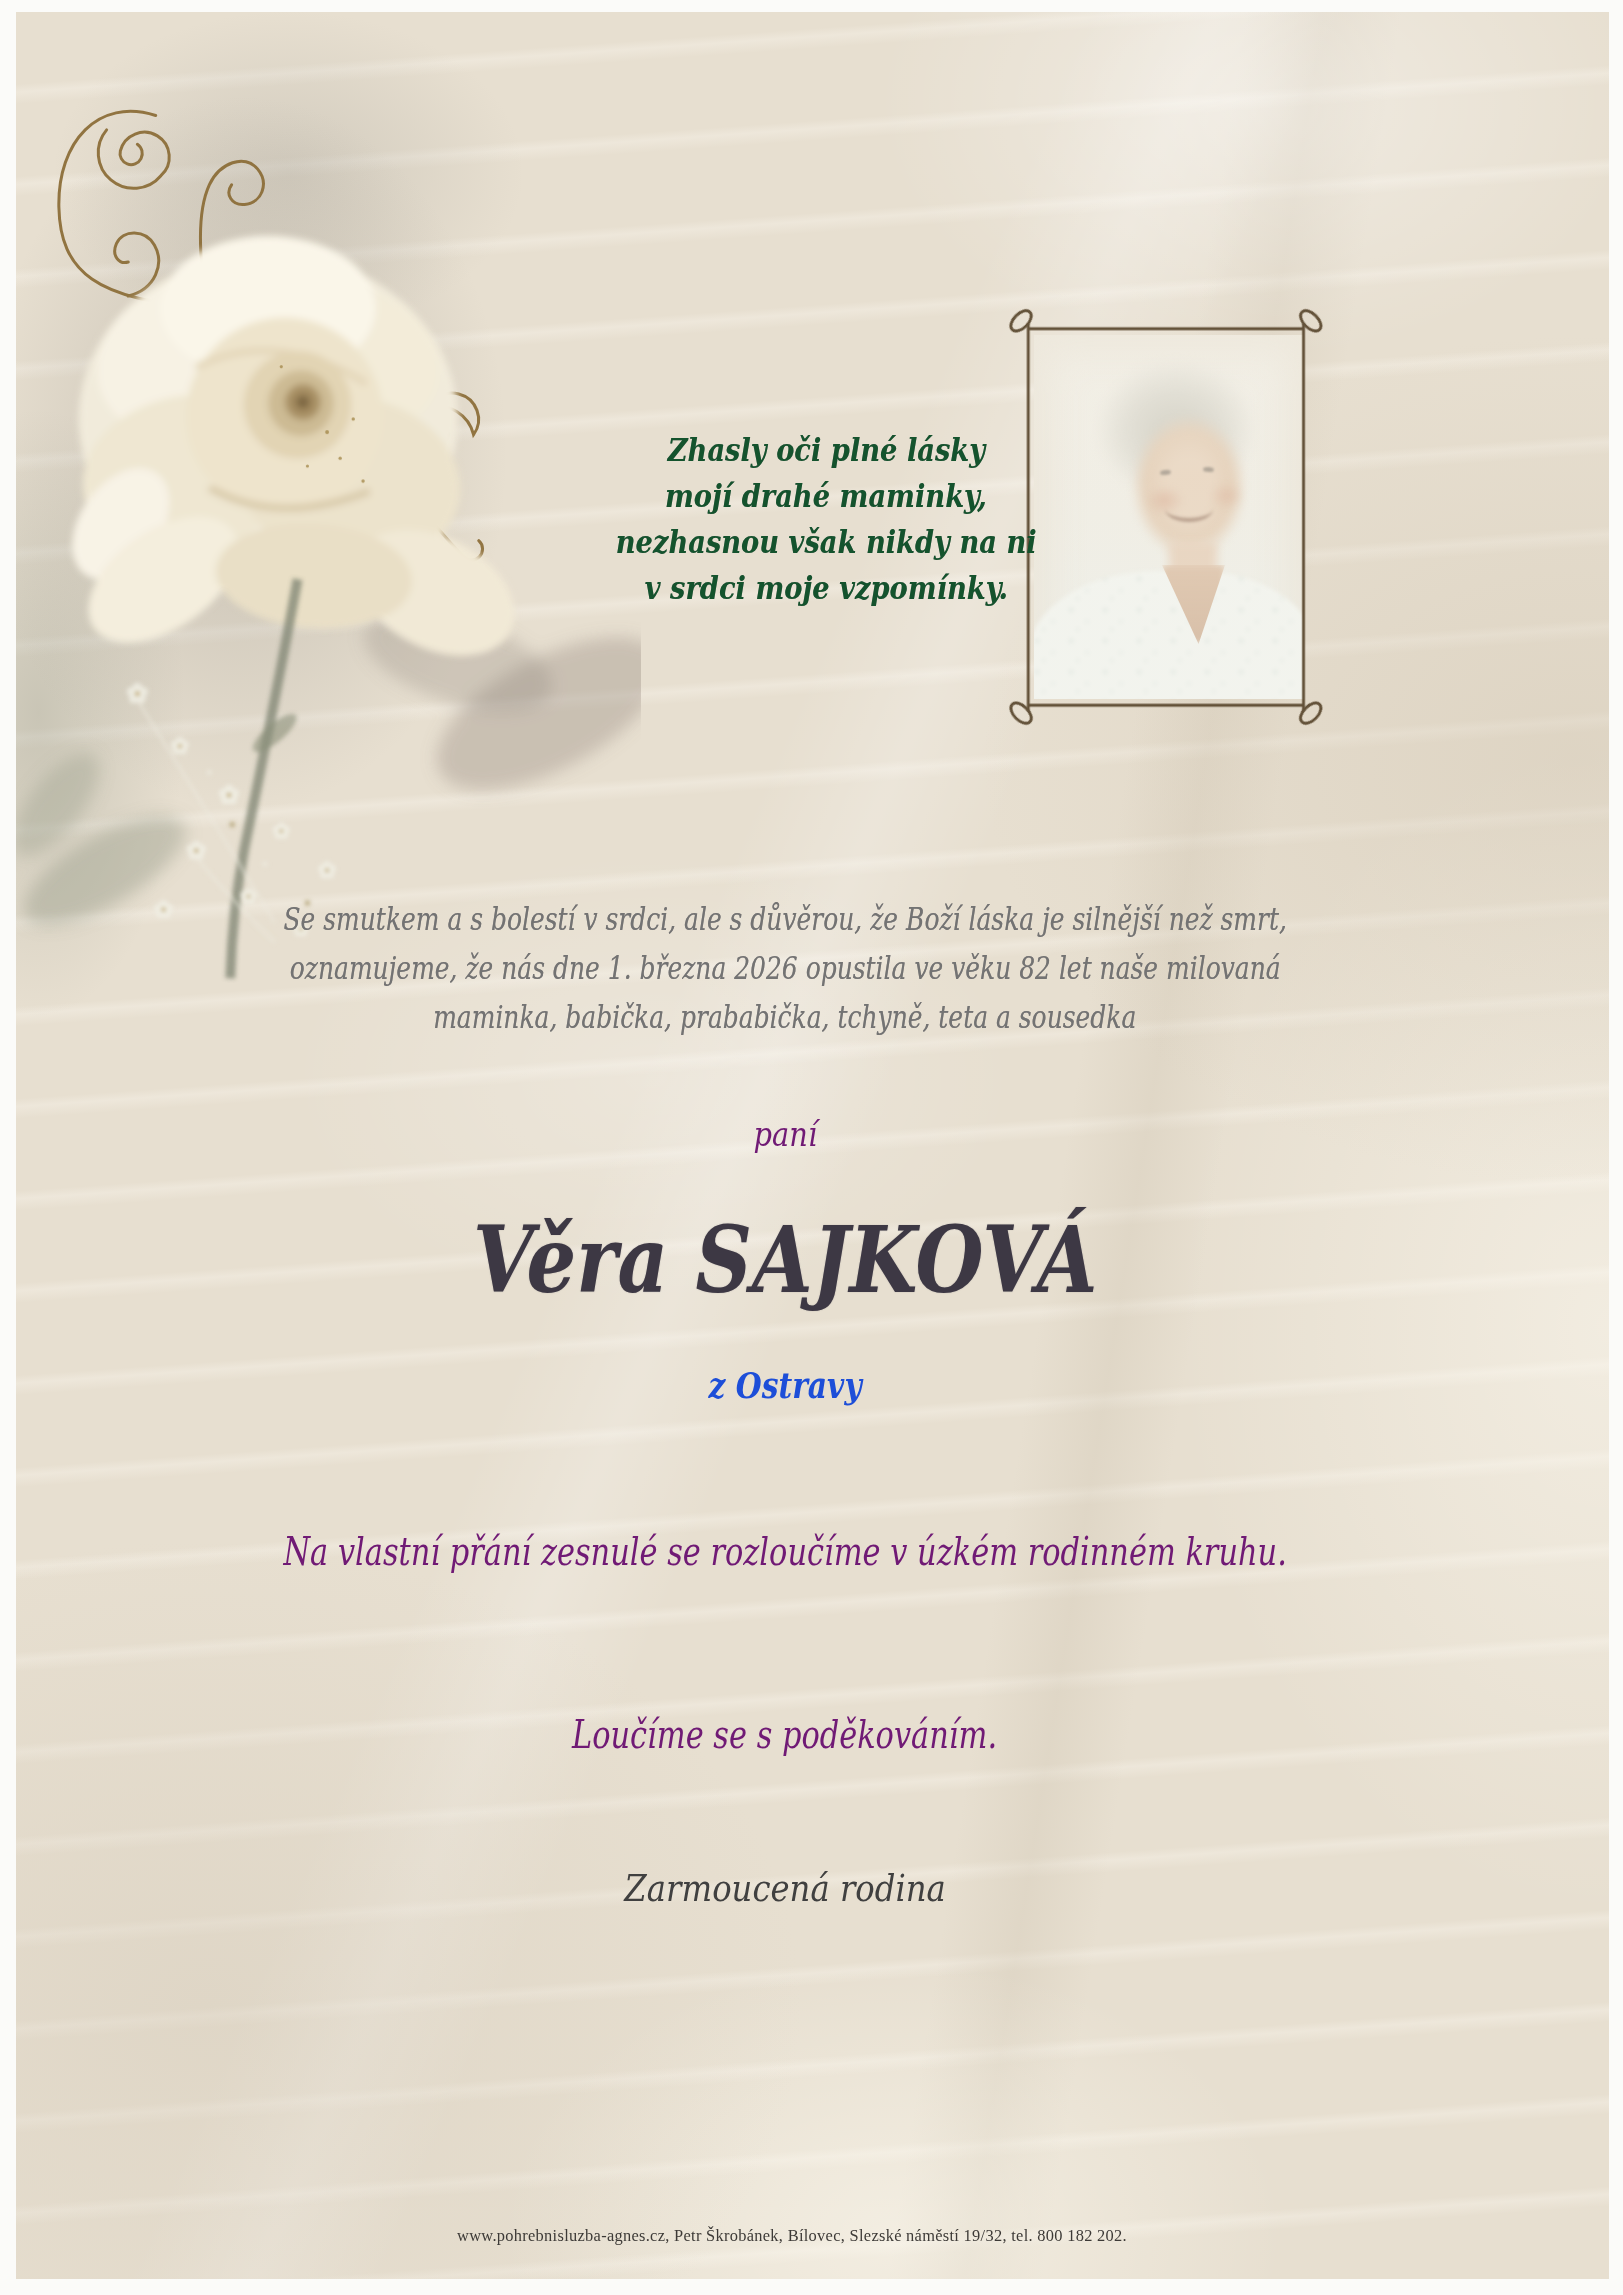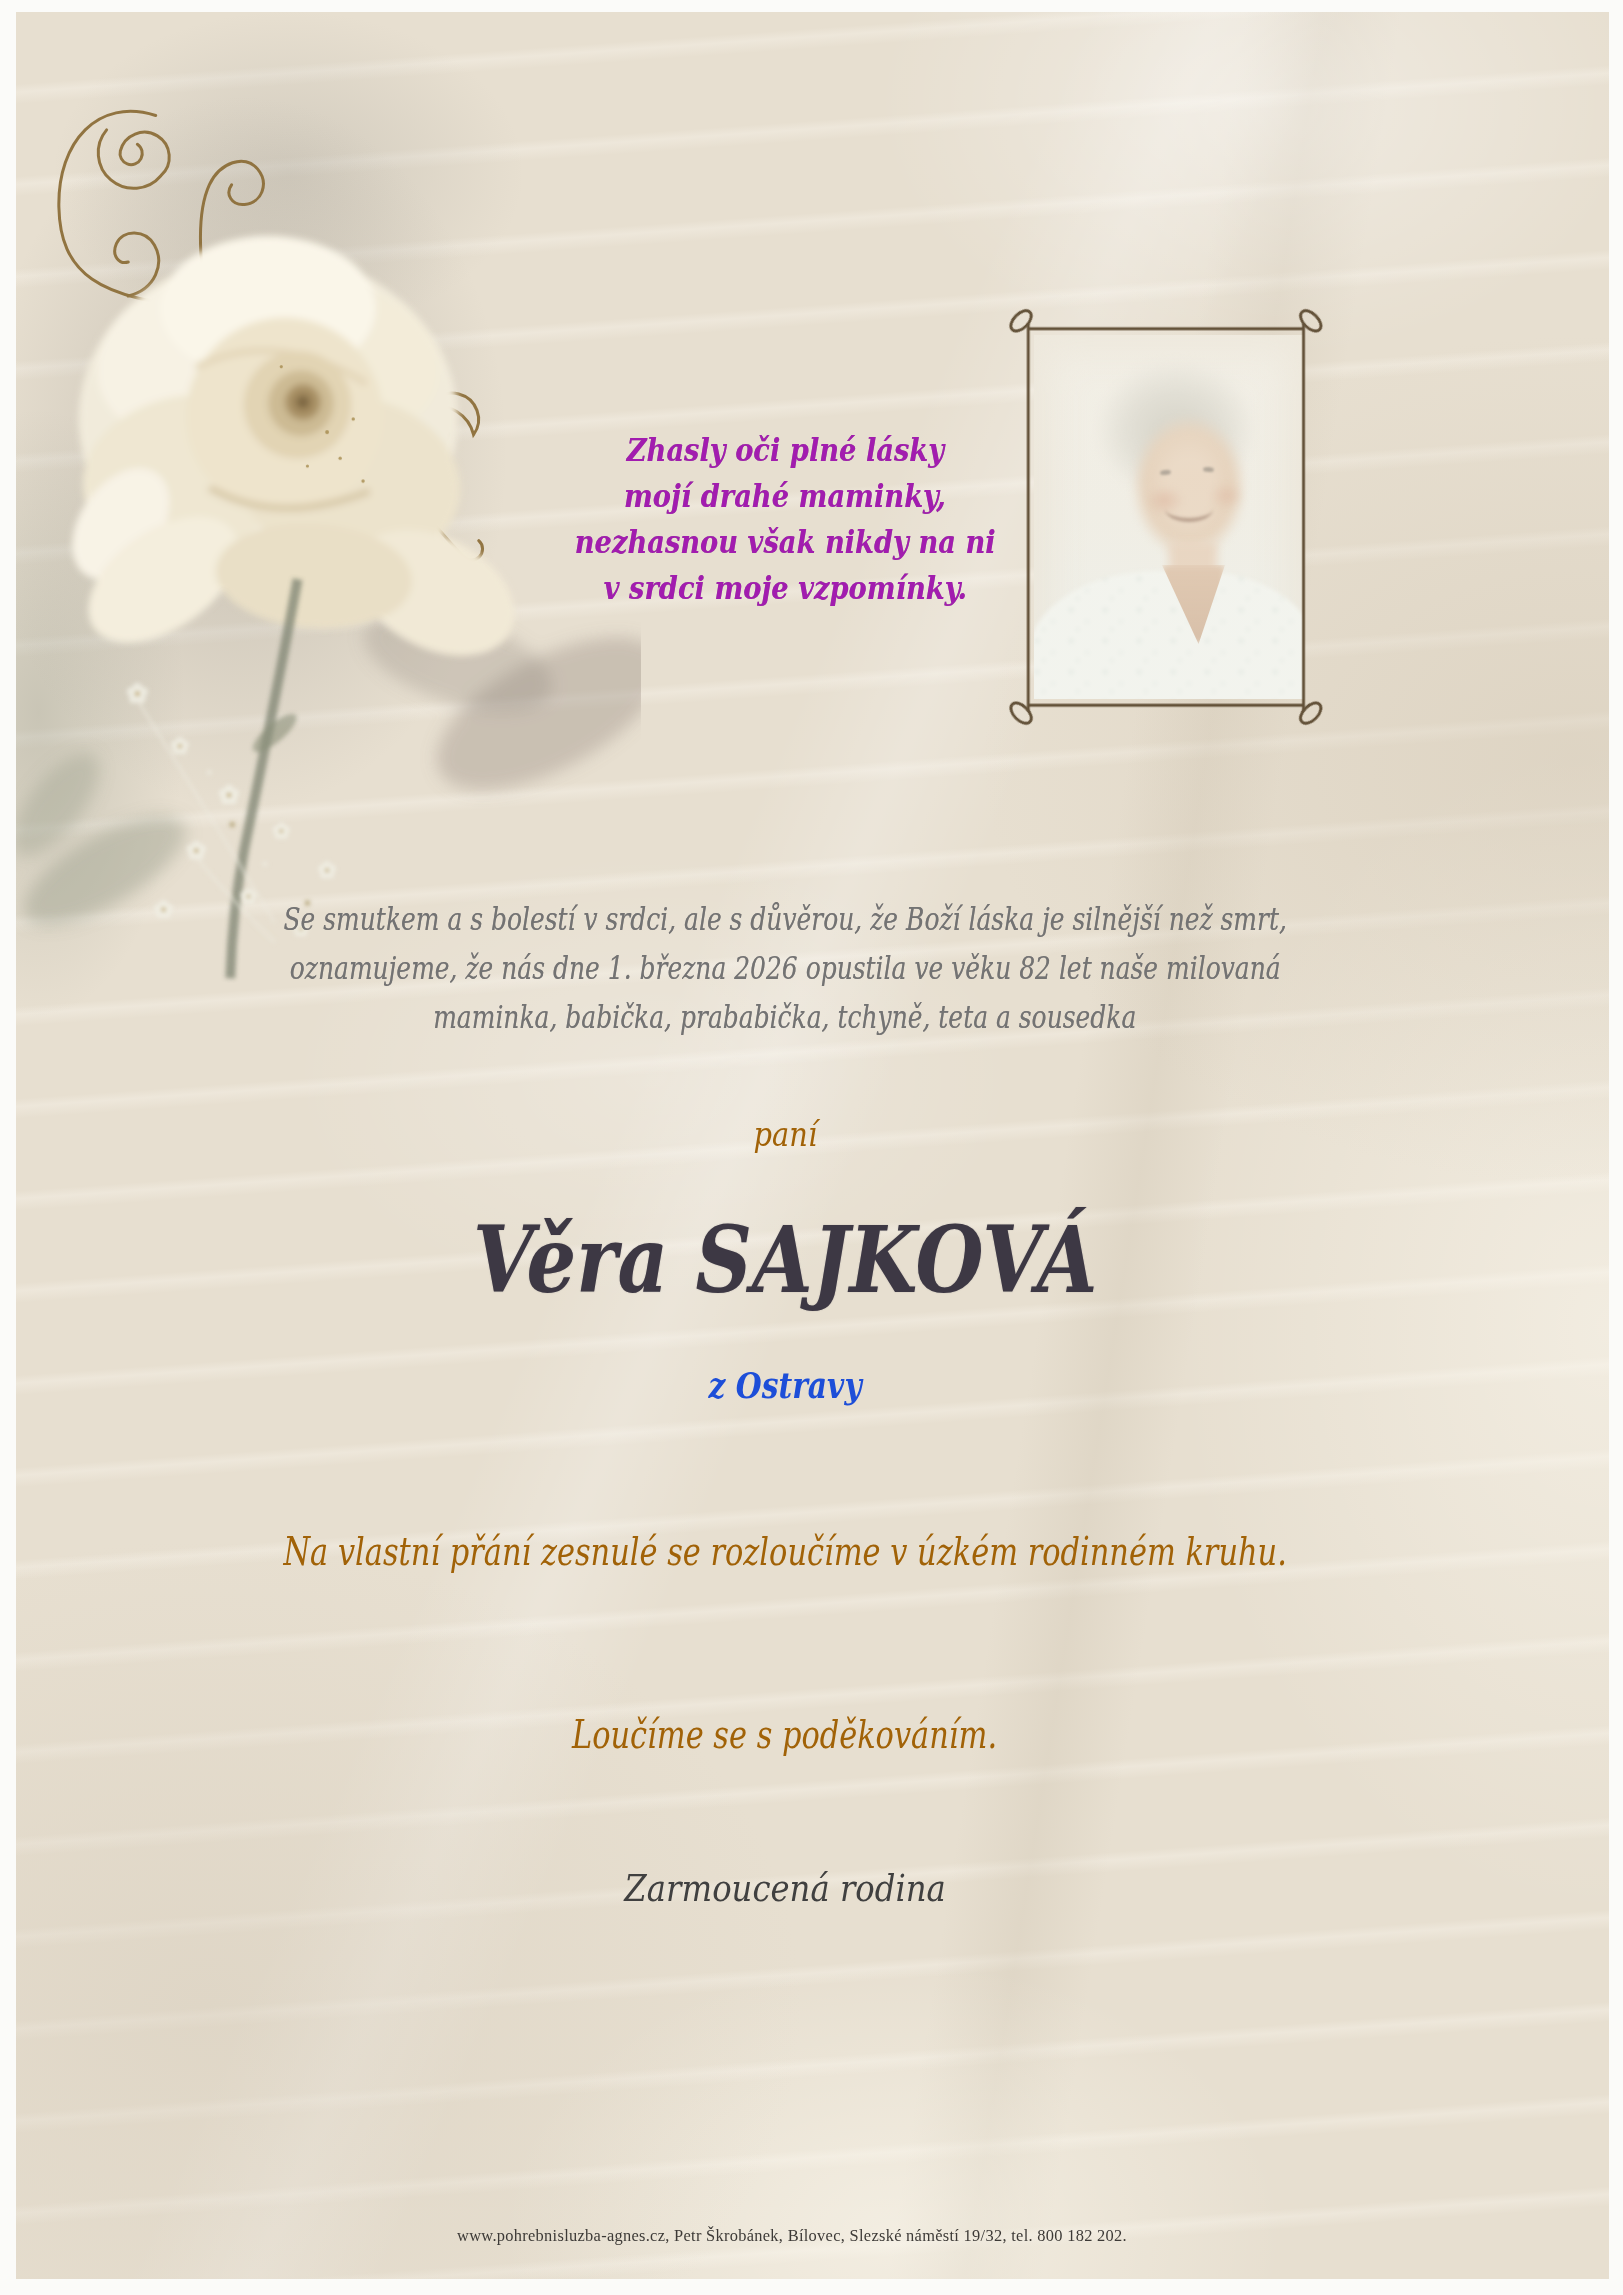--- a/index.html
+++ b/index.html
@@ -25,28 +25,29 @@
   }
   .rose-backdrop {
     position:absolute; left:0; top:0; width:641px; height:1080px;
     background:
       radial-gradient(366px 497px at 38% 42%, rgba(148,143,133,.40), rgba(148,143,133,0) 72%),
       radial-gradient(196px 406px at 6% 66%,  rgba(132,137,121,.30), rgba(132,137,121,0) 75%),
       radial-gradient(314px 216px at 45% 16%, rgba(160,156,146,.30), rgba(160,156,146,0) 75%);
   }
   svg.deco { position:absolute; left:0; top:0; }
   
-  .center-col { position:absolute; left:0; width:1570px; text-align:center; color:#a16207; }
+  .center-col { position:absolute; left:0; width:1570px; text-align:center; color:#701a75; }
   .cx   { display:inline-block; white-space:nowrap; transform:scaleX(.78); transform-origin:50% 50%; }
   .cx85 { display:inline-block; white-space:nowrap; transform:scaleX(.85); transform-origin:50% 50%; }
   .cx88 { display:inline-block; white-space:nowrap; transform:scaleX(.88); transform-origin:50% 50%; }
   .poem {
     top:427px; font-style:italic; font-weight:bold;
-    font-size:31px; line-height:46px; color:#a21caf;
+    font-size:31px; line-height:46px; color:#14532d;
     text-shadow:0 0 0.7px rgba(60,54,68,.45);
+    margin-left:41px;
   }
   .announce {
     top:895px; font-style:italic; font-size:32px; line-height:49px;
     color:#737373; text-shadow:0 0 0.7px rgba(64,58,72,.4);
   }
   .title-prefix { top:1114px; font-style:italic; font-size:34px; }
   .big-name {
     top:1208px; font-style:italic; font-weight:bold; font-size:92px;
     line-height:105px; color:#3d3844; text-shadow:0 0 1.3px rgba(50,45,60,.35);
   }

